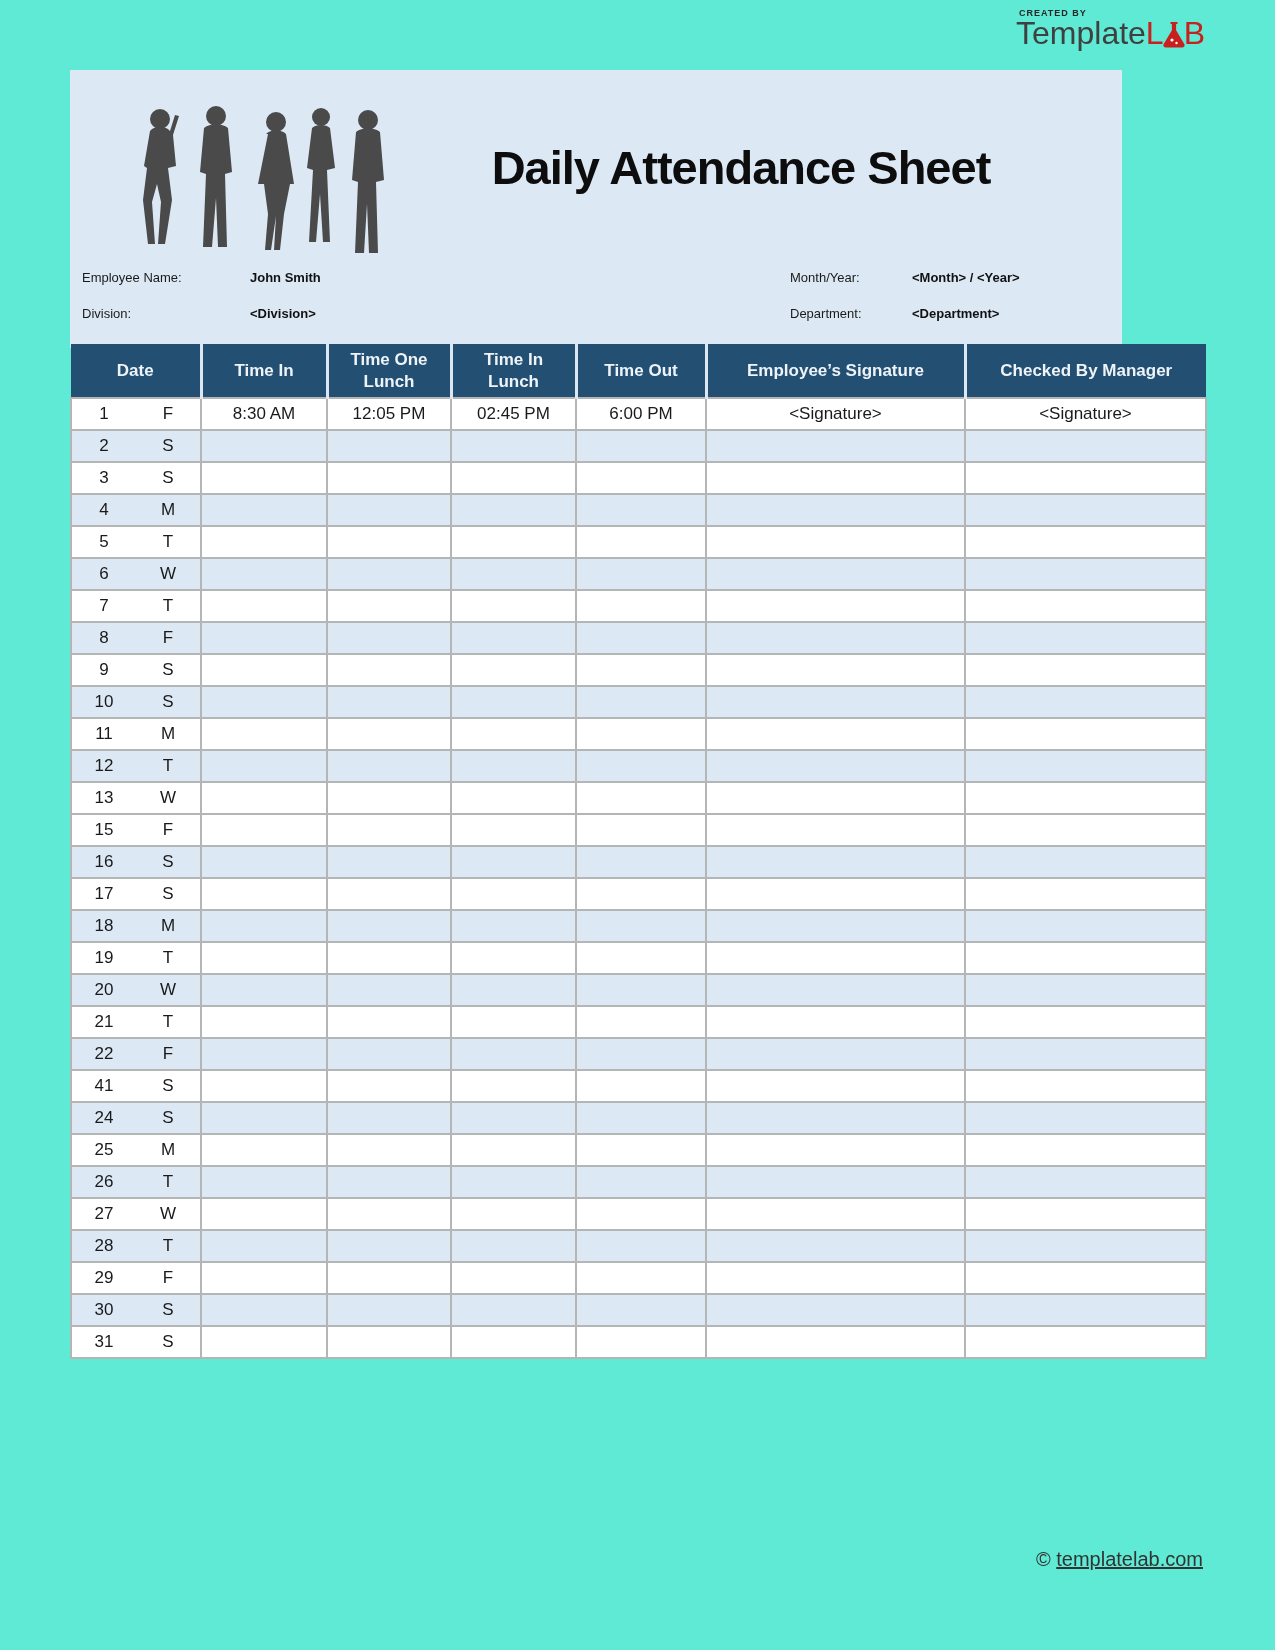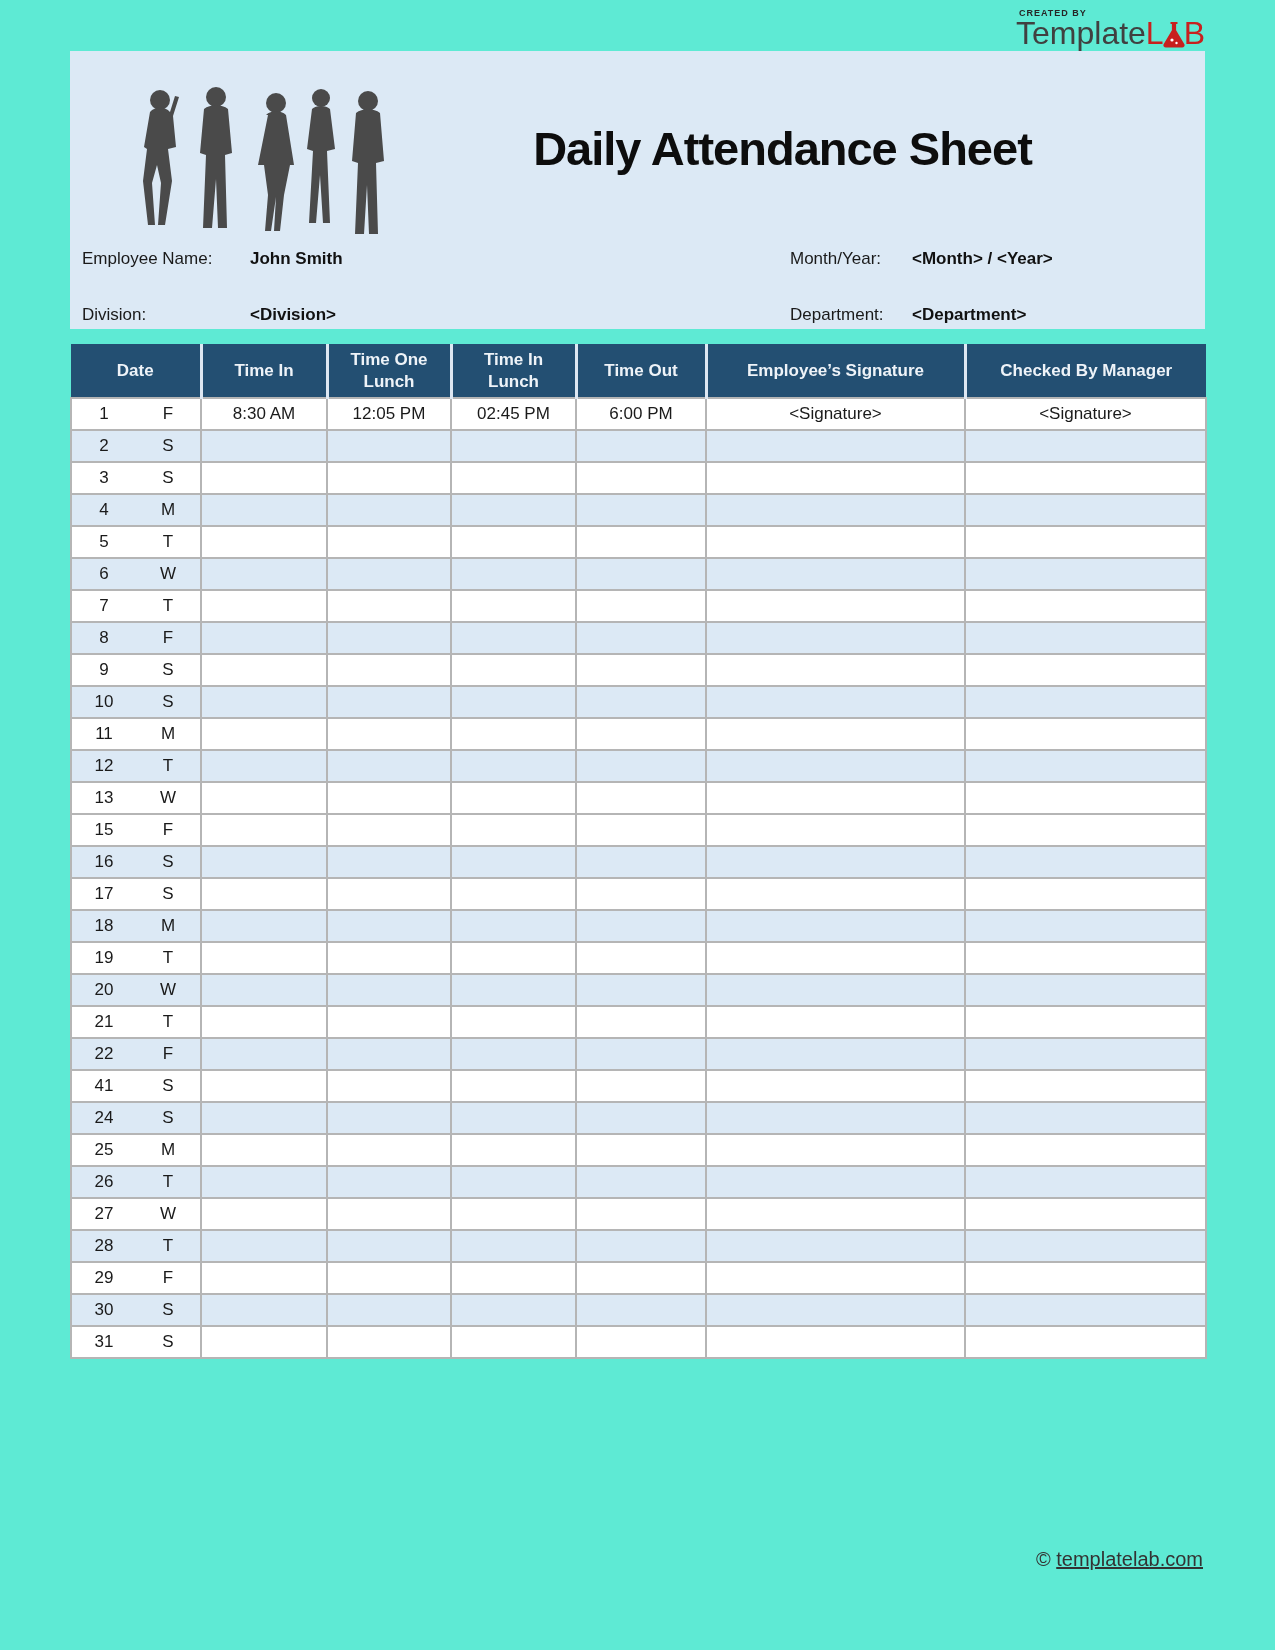--- a/index.html
+++ b/index.html
@@ -20,36 +20,36 @@
     color:#262626; margin-left:3px; margin-bottom:1px;
   }
   .logo .brand { display:flex; align-items:flex-end; line-height:0.9; }
   .logo .brand span { font-size:32px; font-weight:normal; }
   .brand-template { color:#404040; }
   .brand-lab { color:#c8201e; }
   .flask-svg { width:22px; height:27px; margin:0 -1px; }
 
   
   .sheet-header {
-    position:absolute; top:51px; left:70px;
-    width:1135px; height:278px;
+    position:absolute; top:70px; left:70px;
+    width:1052px; height:278px;
     background:#dce9f5;
   }
   .silhouettes { position:absolute; top:32px; left:58px; width:265px; height:155px; }
   .page-title {
     position:absolute; top:70px; left:320px; right:30px;
     text-align:center;
     font-size:47px; font-weight:bold; color:#0d0d0d; letter-spacing:-1px;
   }
   .info-grid {
     position:absolute; top:198px; left:12px; right:12px;
     display:grid;
     grid-template-columns:168px 540px 122px auto;
-    row-gap:36px;
-    font-size:17px; line-height:20px;
+    row-gap:16px;
+    font-size:13px; line-height:20px;
   }
   .info-label { color:#1a1a1a; }
   .info-value { font-weight:bold; color:#111; }
 
   
   table.attendance {
     position:absolute; top:344px; left:70px;
     width:1135px;
     border-collapse:collapse; table-layout:fixed;
   }

